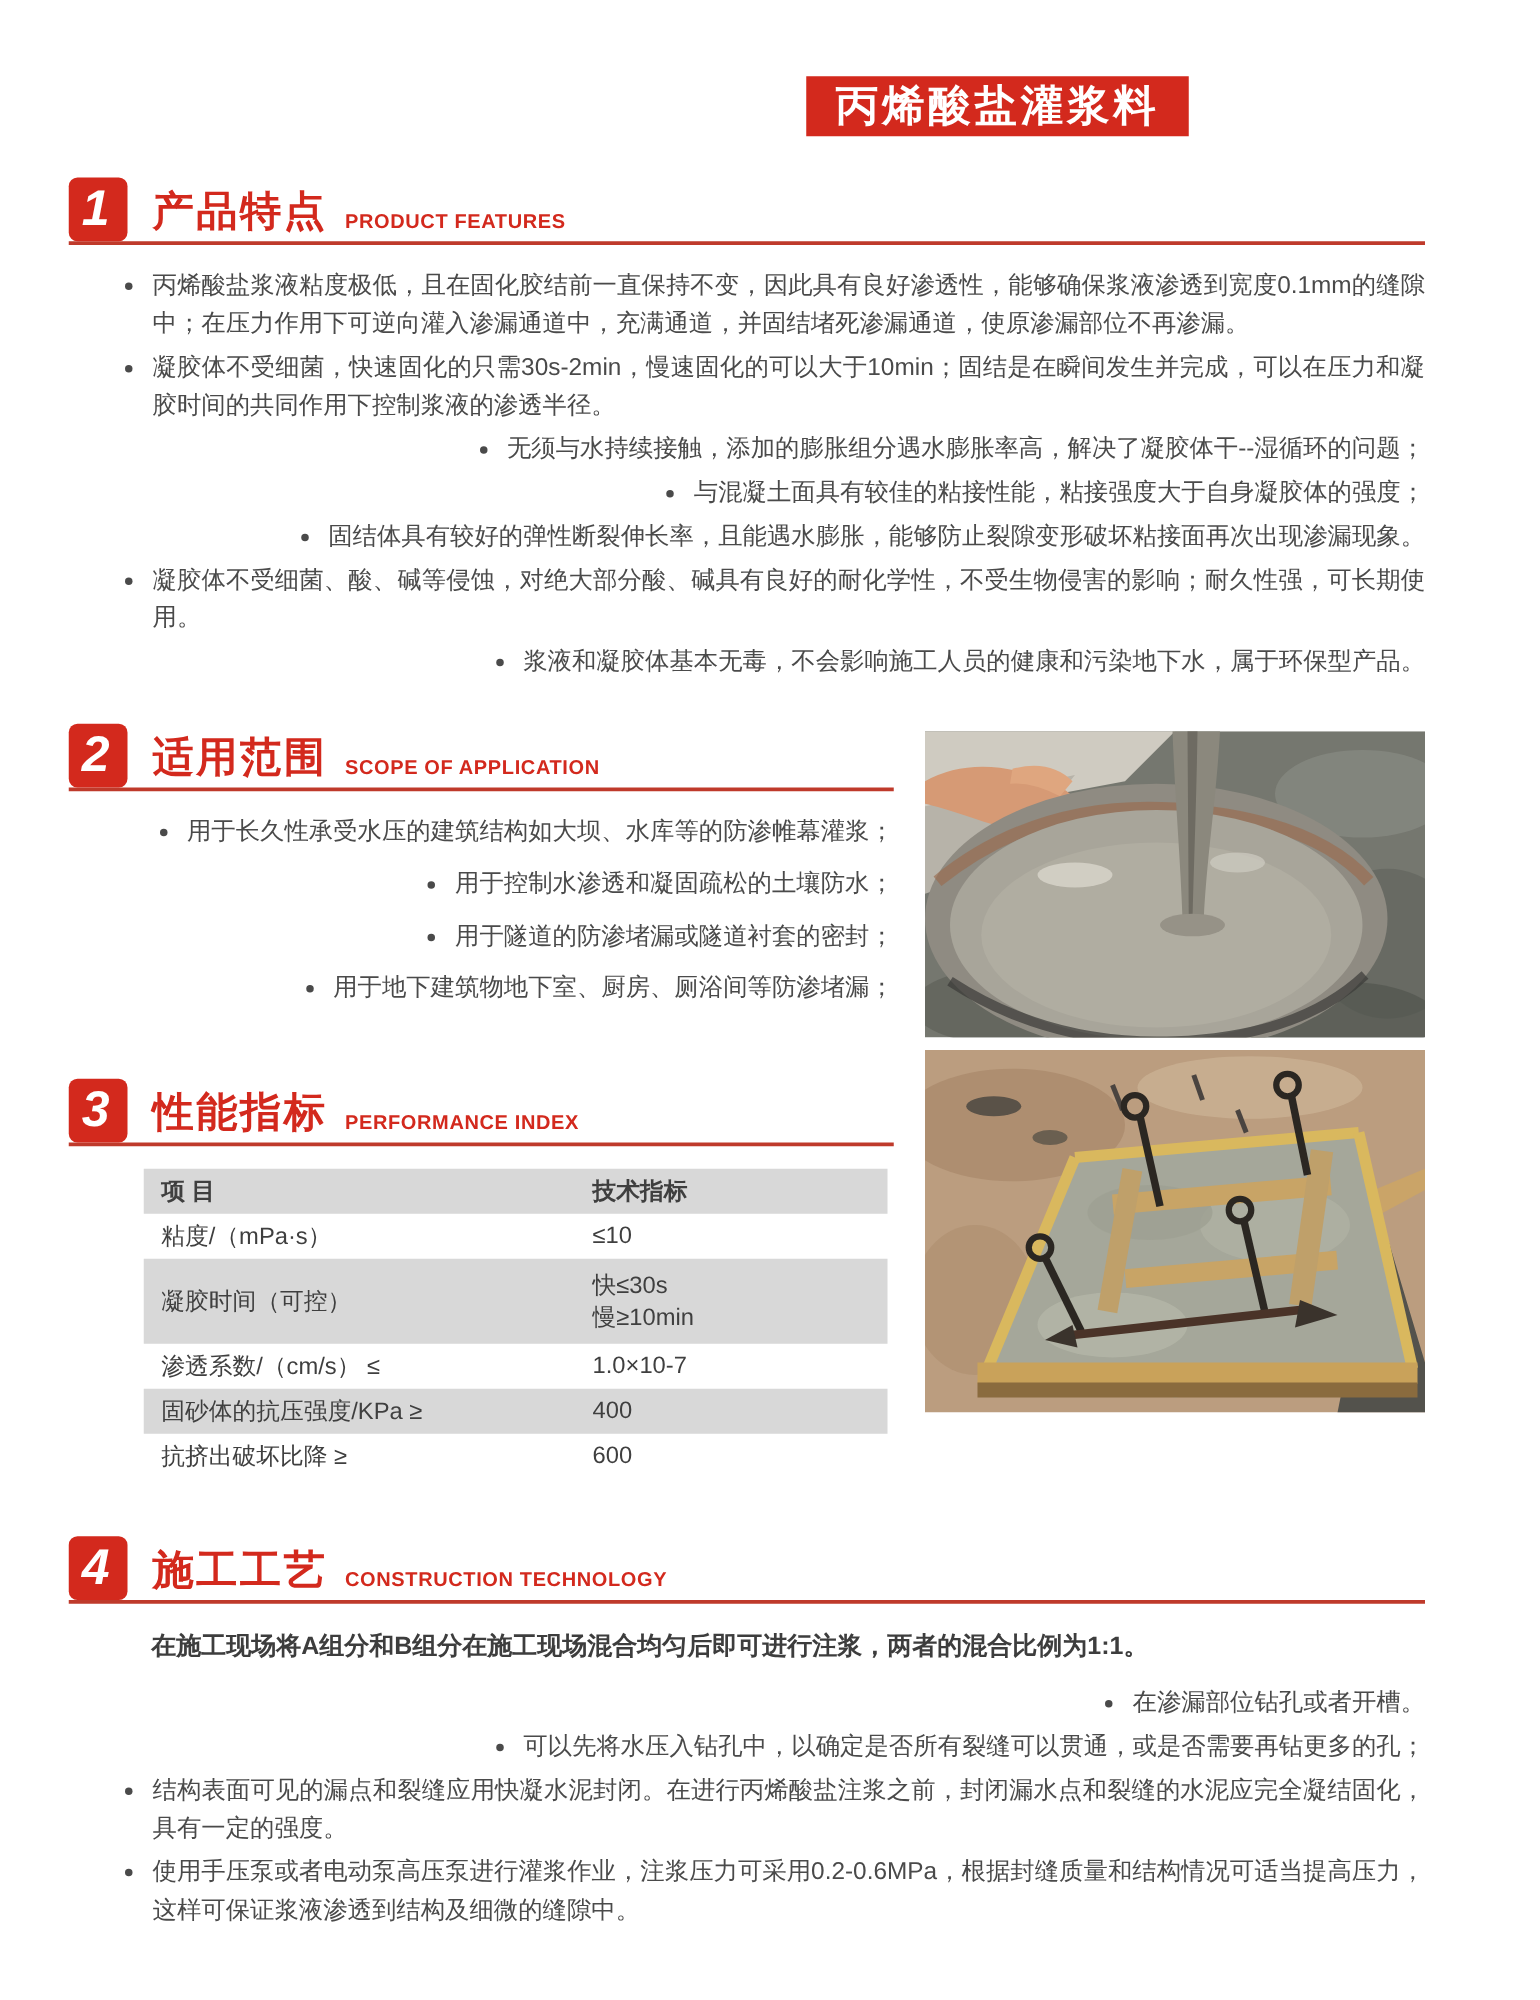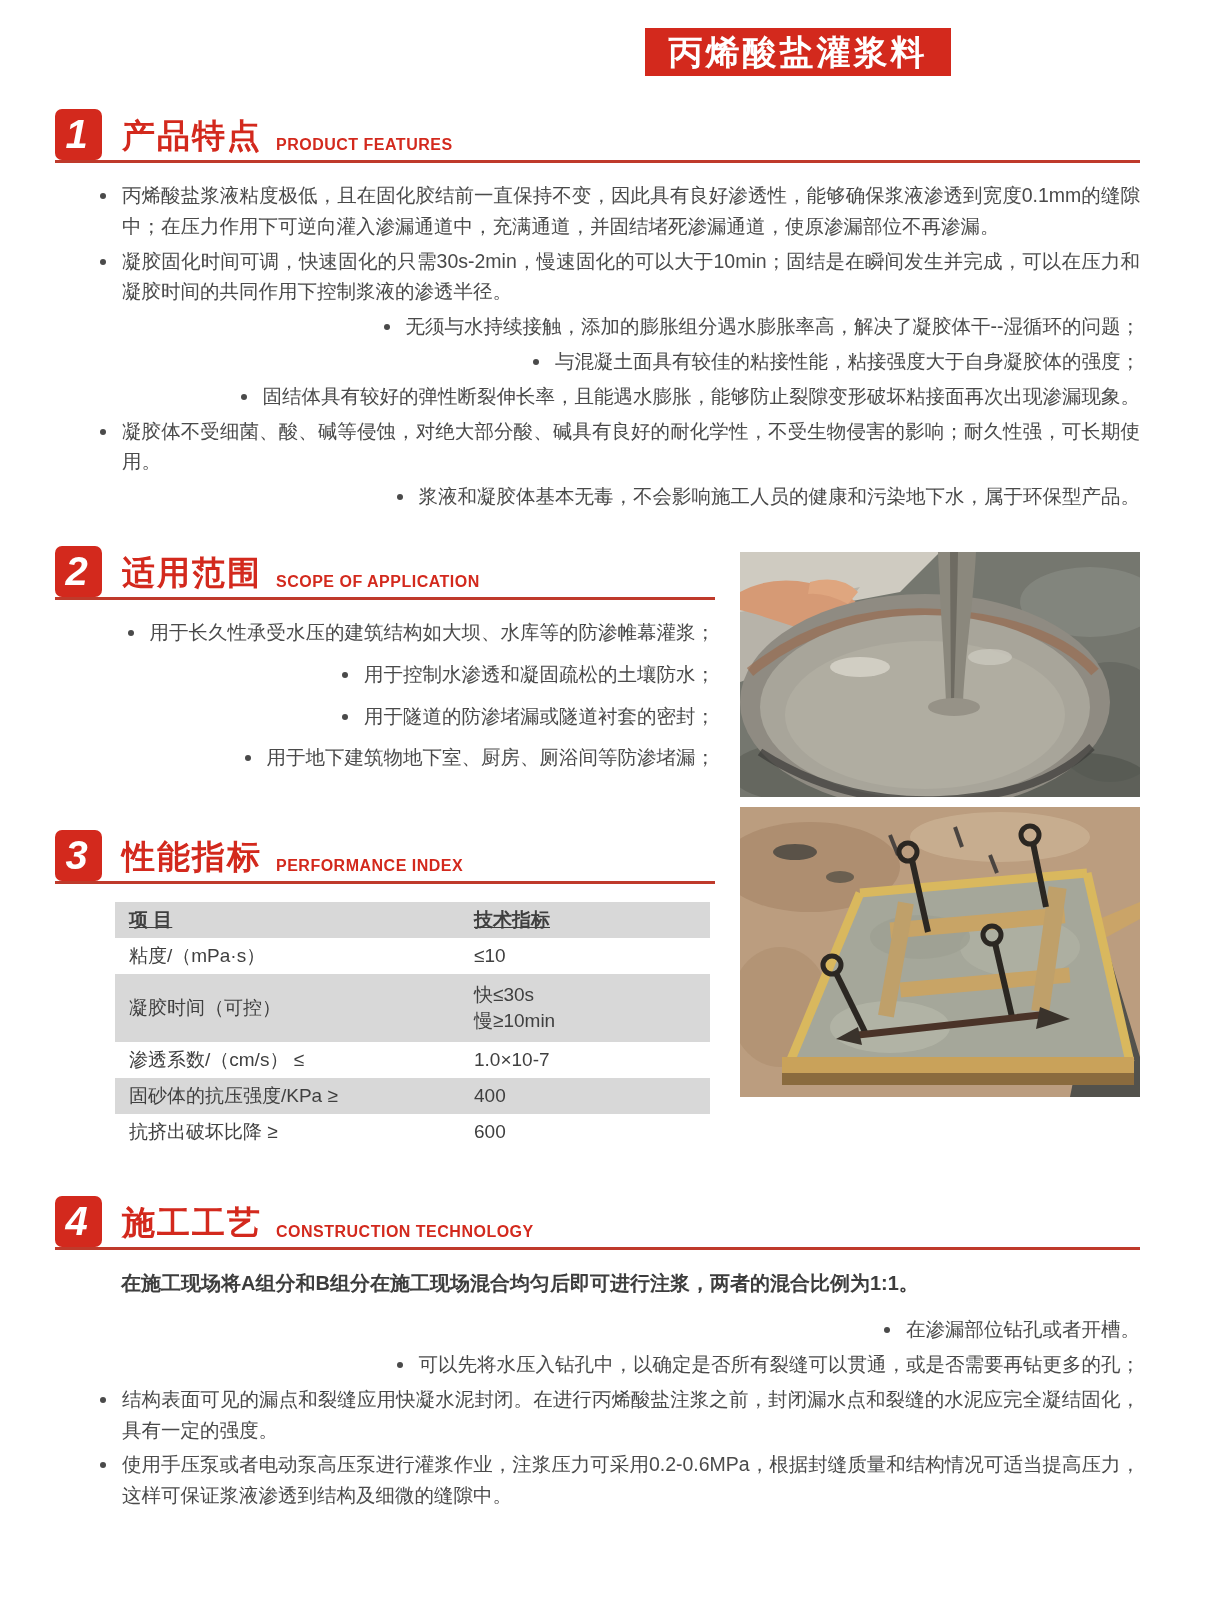--- a/index.html
+++ b/index.html
@@ -3,21 +3,21 @@
 <meta charset="utf-8">
 <style>
   * { margin: 0; padding: 0; box-sizing: border-box; }
   html, body { width: 1232px; background: #ffffff; }
   body {
     height: 1600px;
     overflow: hidden;
     font-family: "Liberation Sans", sans-serif;
     color: #4a4a4a;
   }
-  .page { position: relative; width: 1232px; height: 1600px; padding-top: 28px; }
+  .page { position: relative; width: 1232px; height: 1600px; padding-top: 61px; }
 
   
   .badge {
     margin-left: 645px;
     width: 306px;
     height: 48px;
     background: #d3291d;
     color: #ffffff;
     font-size: 34px;
     font-weight: bold;
@@ -90,21 +90,21 @@
   .band-left { flex: 1; padding-right: 25px; }
   .band-left .sec { margin: 0; }
   .band-right { flex: none; width: 400px; padding-top: 6px; }
   .photo { display: block; }
   .photo + .photo { margin-top: 10px; }
   .gap-s3 { height: 46px; }
 
   
   table.spec { width: 595px; margin: 18px 0 0 60px; border-collapse: collapse; font-size: 19px; color: #3f3f3f; }
   table.spec th, table.spec td { text-align: left; padding: 4px 14px; vertical-align: middle; }
-  table.spec th { font-weight: bold; text-decoration: underline; }
+  table.spec th { font-weight: bold; }
   table.spec thead tr { background: #d8d8d8; }
   table.spec tbody tr:nth-child(even) { background: #d8d8d8; }
   table.spec tr { height: 36px; }
   table.spec tr.dbl { height: 68px; }
   table.spec col.c1 { width: 345px; }
 
   
   .intro {
     margin: 20px 0 8px 66px;
     font-size: 20px;
@@ -127,21 +127,21 @@
       <div class="t-cn">产品特点</div>
       <div class="t-en">PRODUCT FEATURES</div>
     </div>
     <ul class="bullets">
       <li>
           <span class="dot"></span>
           <span>丙烯酸盐浆液粘度极低，且在固化胶结前一直保持不变，因此具有良好渗透性，能够确保浆液渗透到宽度0.1mm的缝隙中；在压力作用下可逆向灌入渗漏通道中，充满通道，并固结堵死渗漏通道，使原渗漏部位不再渗漏。</span>
         </li>
       <li>
           <span class="dot"></span>
-          <span>凝胶固化时间可调，快速固化的只需30s-2min，慢速固化的可以大于10min；固结是在瞬间发生并完成，可以在压力和凝胶时间的共同作用下控制浆液的渗透半径。</span>
+          <span>凝胶体不受细菌，快速固化的只需30s-2min，慢速固化的可以大于10min；固结是在瞬间发生并完成，可以在压力和凝胶时间的共同作用下控制浆液的渗透半径。</span>
         </li>
       <li>
           <span class="dot"></span>
           <span>无须与水持续接触，添加的膨胀组分遇水膨胀率高，解决了凝胶体干--湿循环的问题；</span>
         </li>
       <li>
           <span class="dot"></span>
           <span>与混凝土面具有较佳的粘接性能，粘接强度大于自身凝胶体的强度；</span>
         </li>
       <li>

